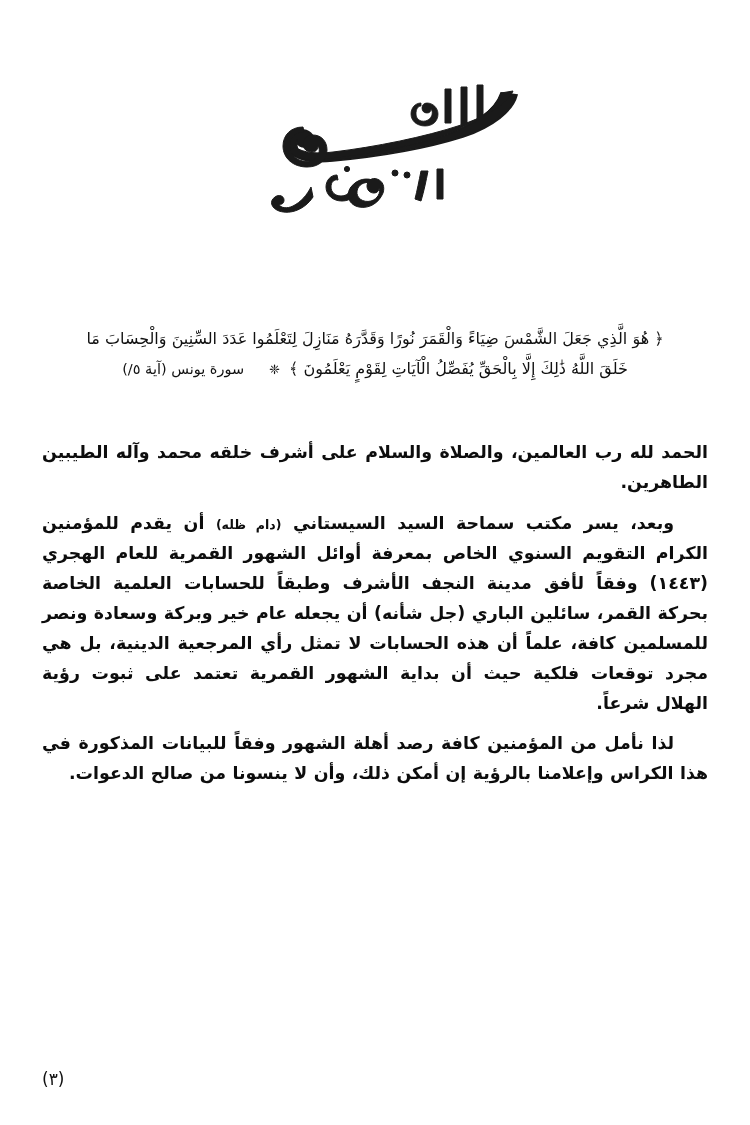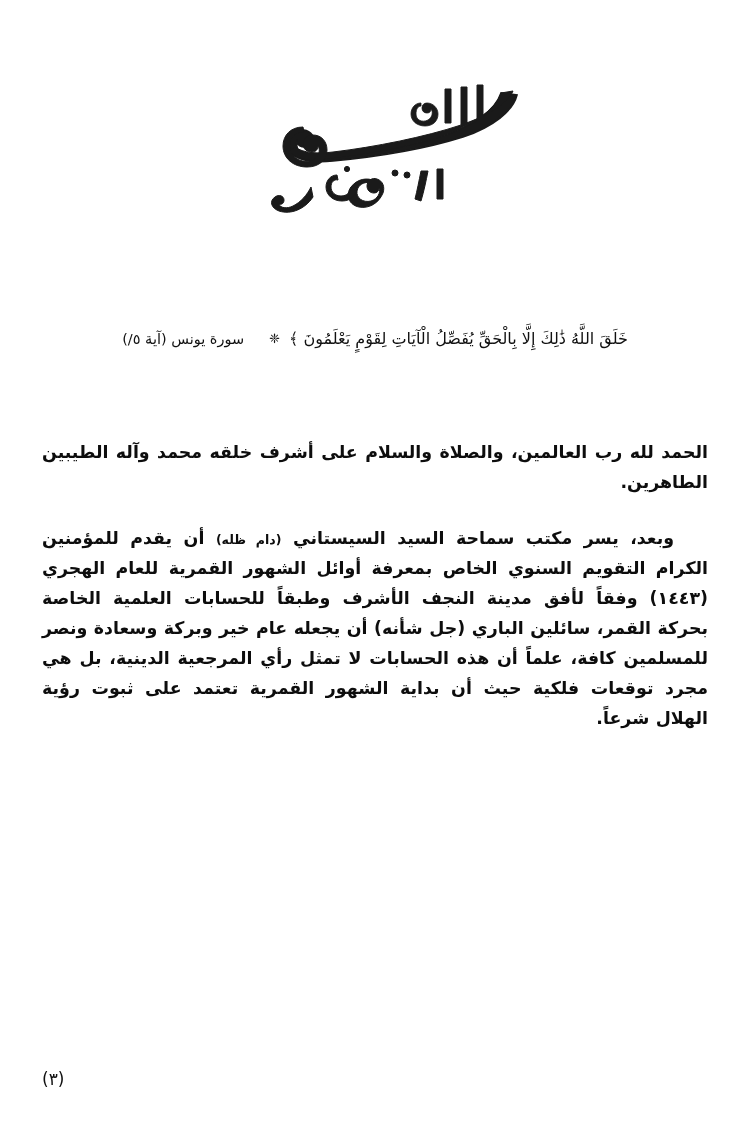--- a/index.html
+++ b/index.html
@@ -100,21 +100,21 @@
     line-height: 1.72;
     color: #0d0d0d;
     margin: 0 0 6px 0;
     letter-spacing: -0.25px;
     word-spacing: 0.4px;
   }
   .para.indent {
     text-indent: 34px;
   }
   .para.p-hamd {
-    margin-bottom: 26px;
+    margin-bottom: 11px;
   }
   .para.p-wabad {
     margin-bottom: 11px;
   }
   .honorific {
     font-size: 12.5px;
     font-weight: bold;
     letter-spacing: -0.4px;
   }
 
@@ -181,30 +181,32 @@
 
         <circle cx="170" cy="96" r="3"></circle>
         <circle cx="182" cy="98" r="3"></circle>
         <circle cx="122" cy="92" r="2.6"></circle>
       </g>
     </svg>
     <span class="basmala-fallback">بسم الله الرحمن الرحيم</span>
   </div>
 
   <div class="verse-block">
+    <div class="verse-line line-1">﴿ هُوَ الَّذِي جَعَلَ الشَّمْسَ ضِيَاءً وَالْقَمَرَ نُورًا وَقَدَّرَهُ مَنَازِلَ لِتَعْلَمُوا عَدَدَ السِّنِينَ وَالْحِسَابَ مَا</div>
     <div class="verse-line line-2">
       <span>خَلَقَ اللَّهُ ذَٰلِكَ إِلَّا بِالْحَقِّ يُفَصِّلُ الْآيَاتِ لِقَوْمٍ يَعْلَمُونَ ﴾</span>
       <span class="ornament">❈</span>
       <span class="verse-source">سورة يونس (آية ٥/)</span>
     </div>
   </div>
 
   <div class="body-block">
 
     <p class="para p-hamd">الحمد لله رب العالمين، والصلاة والسلام على أشرف خلقه محمد وآله الطيبين الطاهرين.</p>
 
     <p class="para indent p-wabad"><span>وبعد، يسر مكتب سماحة السيد السيستاني </span><span class="honorific">(دام ظله)</span><span> أن يقدم للمؤمنين الكرام التقويم السنوي الخاص بمعرفة أوائل الشهور القمرية للعام الهجري (١٤٤٣) وفقاً لأفق مدينة النجف الأشرف وطبقاً للحسابات العلمية الخاصة بحركة القمر، سائلين الباري (جل شأنه) أن يجعله عام خير وبركة وسعادة  ونصر للمسلمين كافة، علماً أن هذه الحسابات لا تمثل رأي المرجعية الدينية، بل هي مجرد توقعات فلكية حيث أن بداية الشهور القمرية تعتمد على ثبوت رؤية الهلال شرعاً.</span></p>
 
+    <p class="para indent">لذا نأمل من المؤمنين كافة رصد أهلة الشهور وفقاً للبيانات المذكورة في هذا الكراس وإعلامنا بالرؤية إن أمكن ذلك، وأن لا ينسونا من صالح الدعوات.</p>
   </div>
 
   <div class="page-number">(٣)</div>
 
 </div>
 
 </body></html>

